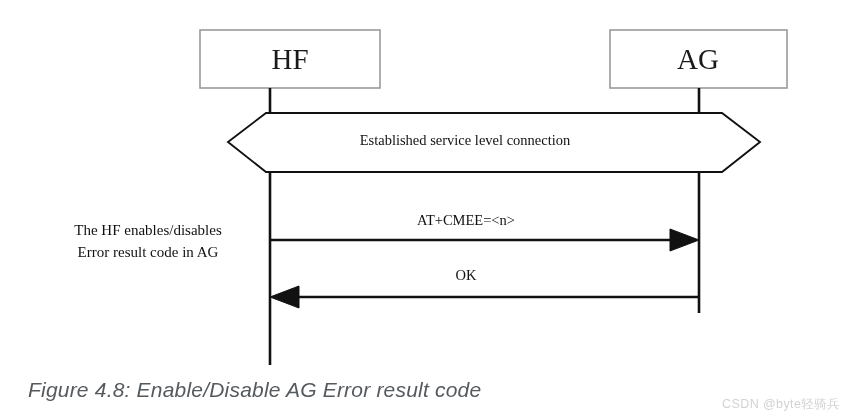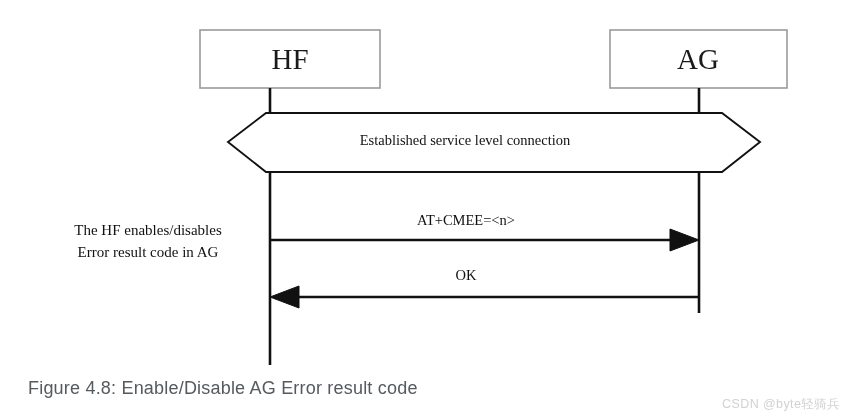--- a/index.html
+++ b/index.html
@@ -50,21 +50,22 @@
     font-size: 15px;
     fill: #111111;
     text-anchor: middle;
     dominant-baseline: middle;
   }
   .caption-text {
     position: absolute;
     left: 28px;
     top: 378px;
     font-family: "Liberation Sans", "DejaVu Sans", sans-serif;
-    font-size: 18px;
+    font-style: italic;
+    font-size: 21px;
     color: #555a5f;
     letter-spacing: 0.2px;
     white-space: nowrap;
   }
   .watermark {
     position: absolute;
     right: 8px;
     top: 396px;
     font-family: "Liberation Sans", "DejaVu Sans", sans-serif;
     font-size: 12.5px;

